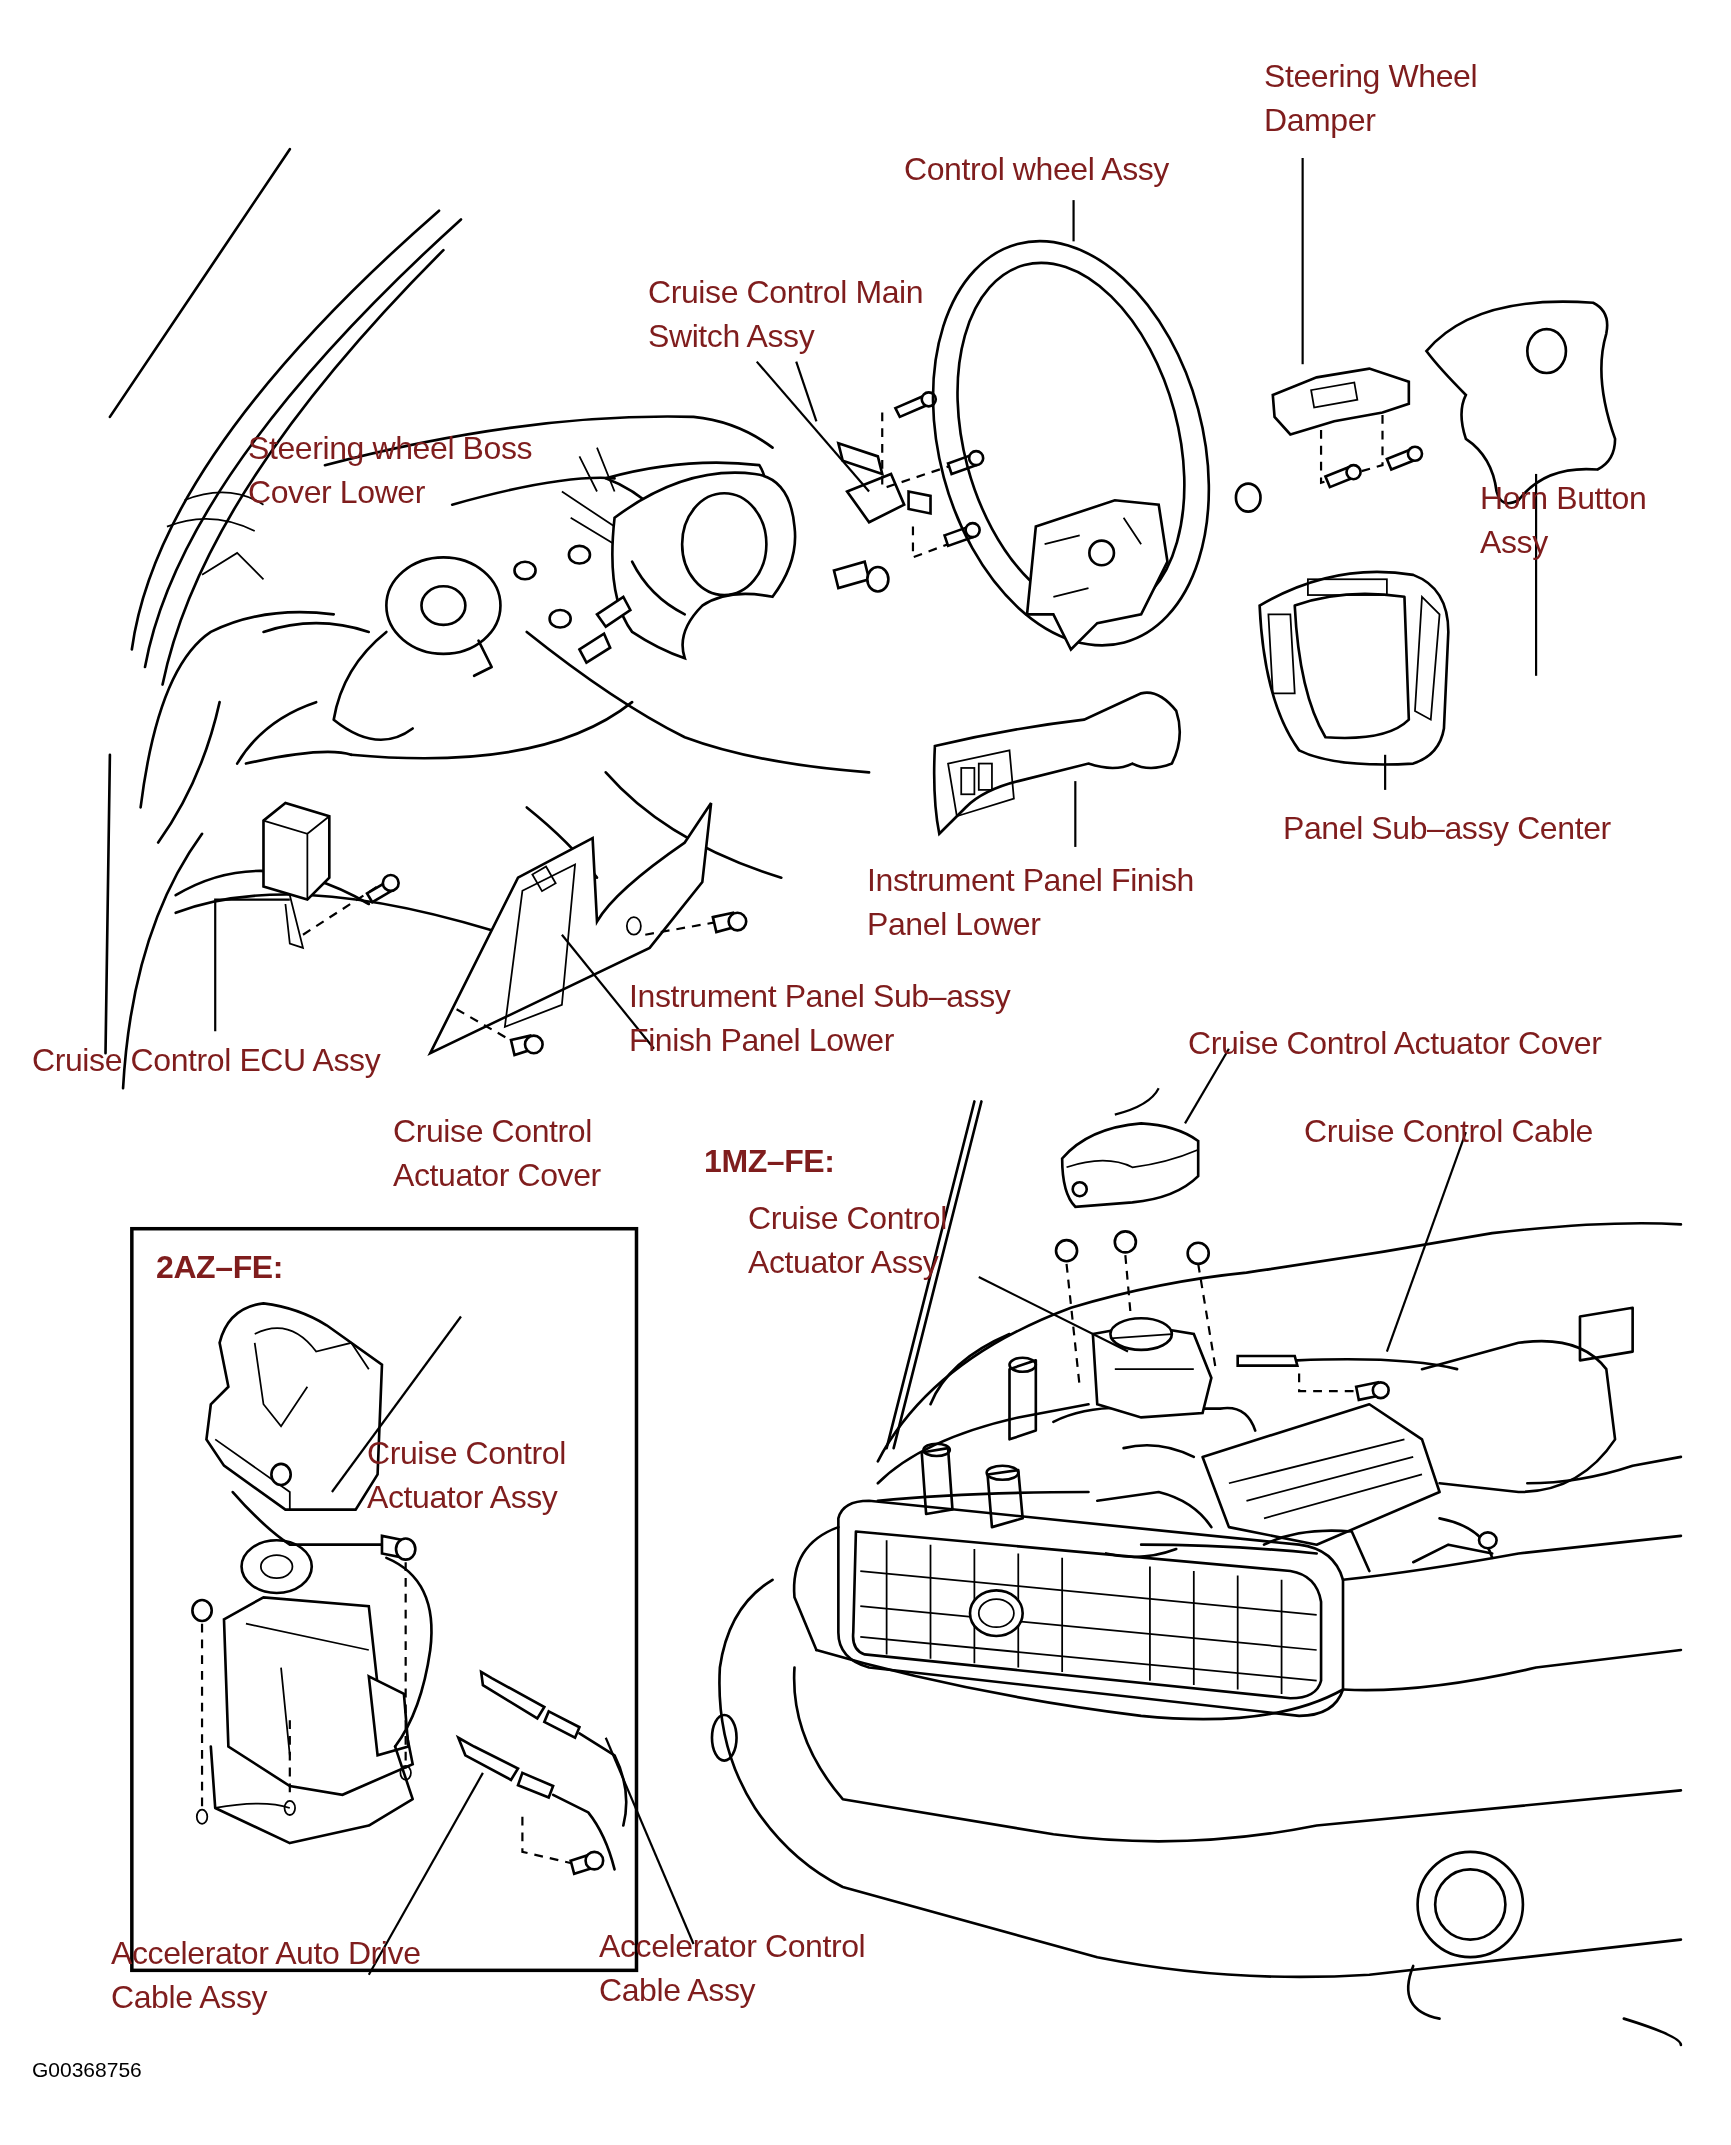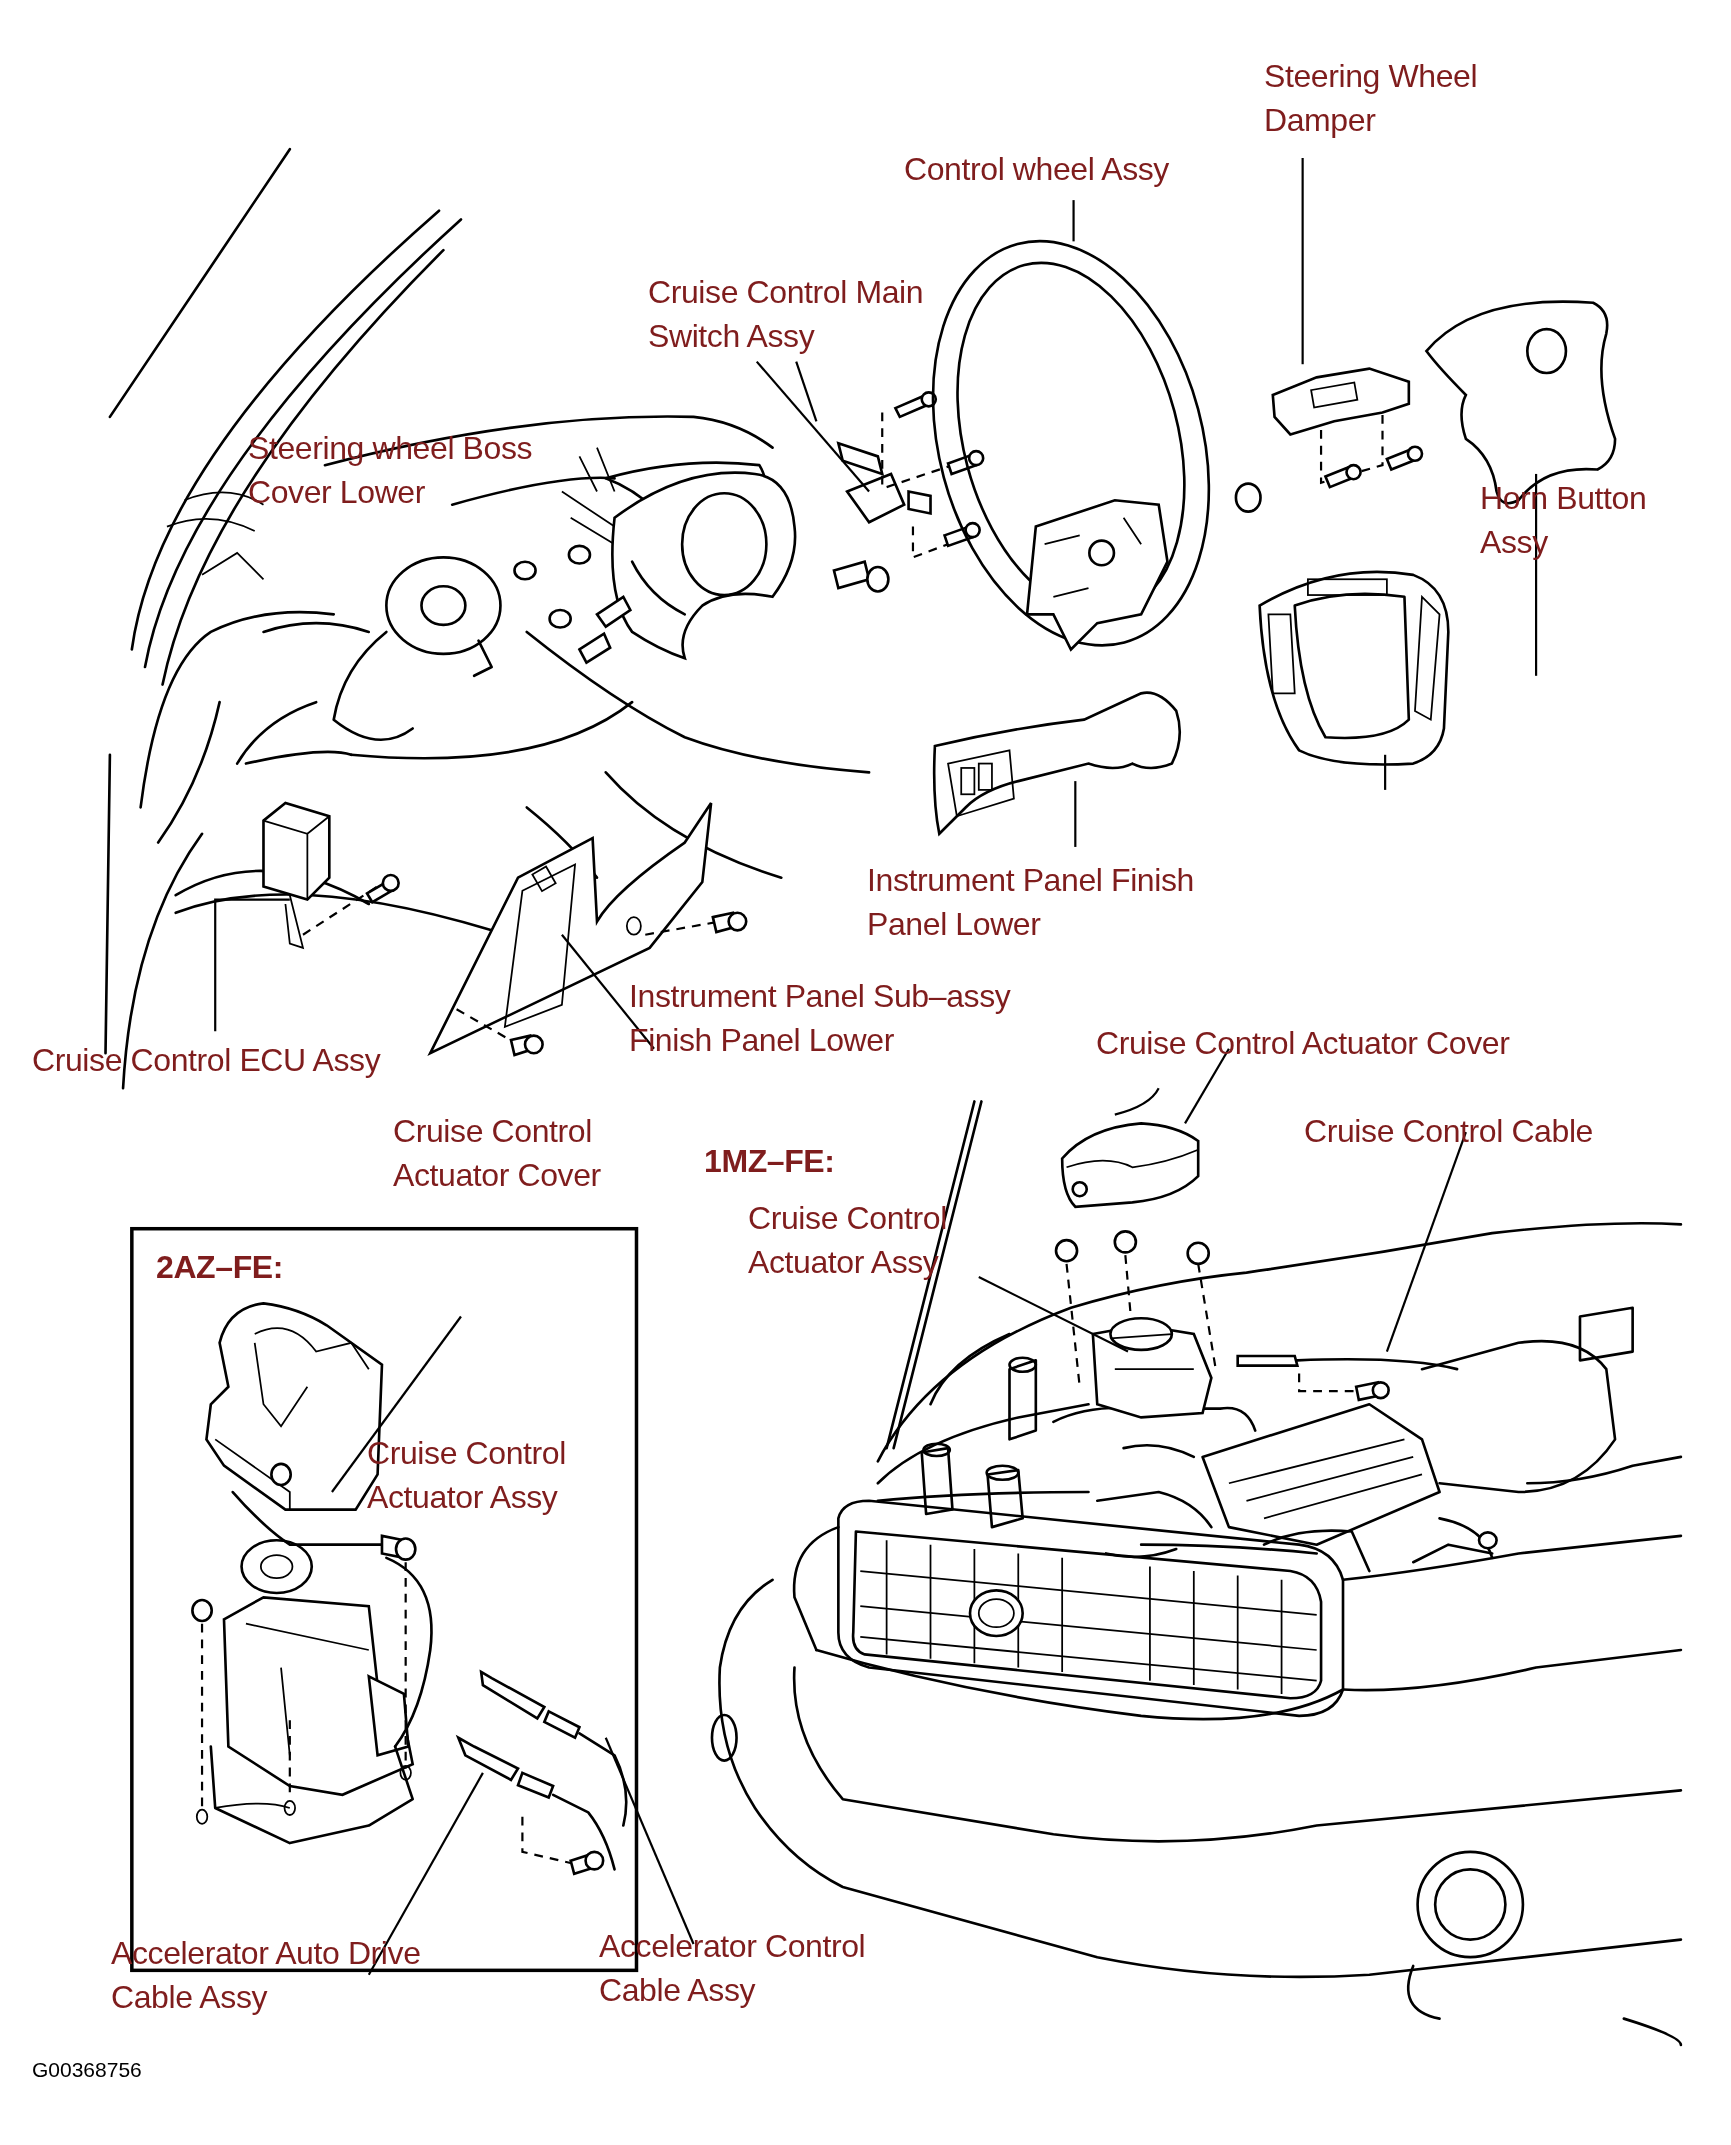--- a/index.html
+++ b/index.html
@@ -316,37 +316,38 @@
   <div>Steering wheel Boss</div>
   <div>Cover Lower</div>
 </div>
 
 <div class="lbl" style="left:1480px; top:476px;">
   <div>Horn Button</div>
   <div>Assy</div>
 </div>
 
 <div class="lbl" style="left:1283px; top:806px;">
+  <div>Panel Sub–assy Center</div>
 </div>
 
 <div class="lbl" style="left:867px; top:858px;">
   <div>Instrument Panel Finish</div>
   <div>Panel Lower</div>
 </div>
 
 <div class="lbl" style="left:629px; top:974px;">
   <div>Instrument Panel Sub–assy</div>
   <div>Finish Panel Lower</div>
 </div>
 
 <div class="lbl" style="left:32px; top:1038px;text-align:right;">
   <div>Cruise Control ECU Assy</div>
 </div>
 
-<div class="lbl" style="left:1096px; top:1021px;text-align:right;">
+<div class="lbl" style="left:1188px; top:1021px;text-align:right;">
   <div>Cruise Control Actuator Cover</div>
 </div>
 
 <div class="lbl" style="left:1304px; top:1109px;">
   <div>Cruise Control Cable</div>
 </div>
 
 <div class="lbl" style="left:393px; top:1109px;">
   <div>Cruise Control</div>
   <div>Actuator Cover</div>

